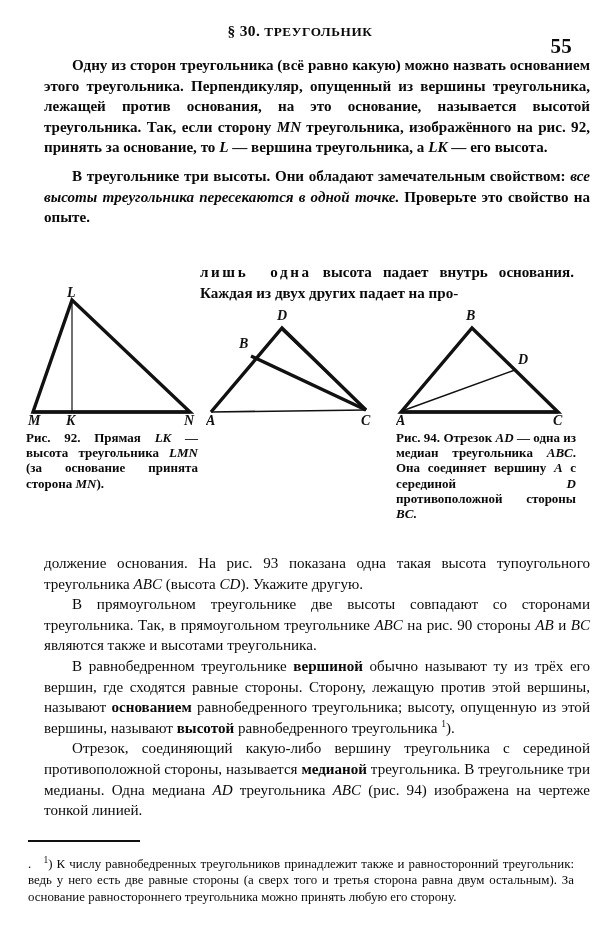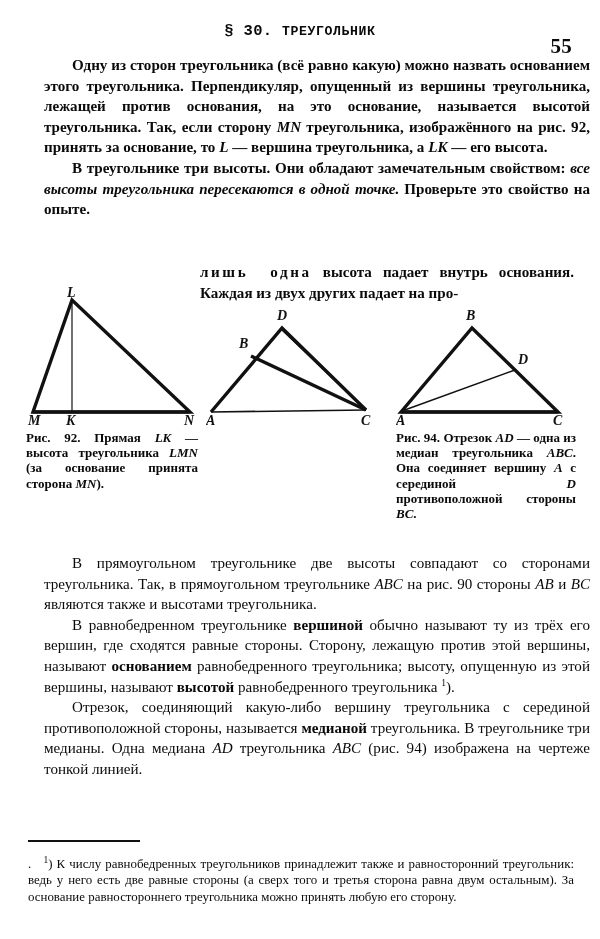--- a/index.html
+++ b/index.html
@@ -30,21 +30,20 @@
     height: 22px;
   }
   .runhead .sect {
     position: absolute;
     left: 0; top: 0;
     width: 100%;
     text-align: center;
     font-weight: bold;
     font-size: 15.5px;
     letter-spacing: 0.3px;
-    font-family: Liberation Mono, monospace;
   }
   .runhead .sect .smallcaps {
     font-size: 13.2px;
     letter-spacing: 0.6px;
   }
   .runhead .folio {
     position: absolute;
     right: 0; top: 12px;
     font-weight: bold;
     font-size: 21px;
@@ -70,21 +69,21 @@
   b, .bo { font-weight: bold; }
   .spaced { letter-spacing: 2.6px; margin-top: 29px; }
   sup {
     font-size: 9.5px;
     vertical-align: super;
     line-height: 0;
   }
 
   
   #block-top { top: 55px; }
-  #block-top p + p { margin-top: 0; }
+  #block-top p + p { margin-top: 8px; }
 
   
   #block-wrap {
     top: 262px;
     left: 200px;
     width: 374px;
     text-align: justify;
   }
 
   
@@ -213,20 +212,21 @@
         <text x="70" y="34" font-family="'Liberation Serif',serif" font-size="14" font-style="italic" font-weight="bold" fill="#111">B</text>
         <text x="122" y="78" font-family="'Liberation Serif',serif" font-size="14" font-style="italic" font-weight="bold" fill="#111">D</text>
         <text x="0" y="139" font-family="'Liberation Serif',serif" font-size="14" font-style="italic" font-weight="bold" fill="#111">A</text>
         <text x="157" y="139" font-family="'Liberation Serif',serif" font-size="14" font-style="italic" font-weight="bold" fill="#111">C</text>
       </svg>
       <div class="figcap cap-wrap"><span>Рис. 94. Отрезок </span><i>AD</i><span> — одна из медиан треугольника </span><i>ABC</i><span>. Она соединяет вершину </span><i>A</i><span> с серединой </span><i>D</i><span> противоположной стороны </span><i>BC</i><span>.</span></div>
     </div>
   </div>
 
   <div class="col light" id="block-lower">
+    <p><span>должение основания. На рис. 93 показана одна такая высота тупоугольного треугольника </span><i>ABC</i><span> (высота </span><i>CD</i><span>). Укажите другую.</span></p>
 
     <p class="ind"><span>В прямоугольном треугольнике две высоты совпадают со сторонами треугольника. Так, в прямоугольном треугольнике </span><i>ABC</i><span> на рис. 90 стороны </span><i>AB</i><span> и </span><i>BC</i><span> являются также и высотами треугольника.</span></p>
 
     <p class="ind"><span>В равнобедренном треугольнике </span><b>вершиной</b><span> обычно называют ту из трёх его вершин, где сходятся равные стороны. Сторону, лежащую против этой вершины, называют </span><b>основанием</b><span> равнобедренного треугольника; высоту, опущенную из этой вершины, называют </span><b>высотой</b><span> равнобедренного треугольника </span><sup>1</sup><span>).</span></p>
 
     <p class="ind"><span>Отрезок, соединяющий какую-либо вершину треугольника с серединой противоположной стороны, называется </span><b>медианой</b><span> треугольника. В треугольнике три медианы. Одна медиана </span><i>AD</i><span> треугольника </span><i>ABC</i><span> (рис. 94) изображена на чертеже тонкой линией.</span></p>
   </div>
 
   <div class="footsep"></div>
   <div class="footnote"><span class="leaddot">.</span>&nbsp;&nbsp;&nbsp;<sup>1</sup><span>) К числу равнобедренных треугольников принадлежит также и равносторонний треугольник: ведь у него есть две равные стороны (а сверх того и третья сторона равна двум остальным). За основание равностороннего треугольника можно принять  любую его сторону.</span></div>

